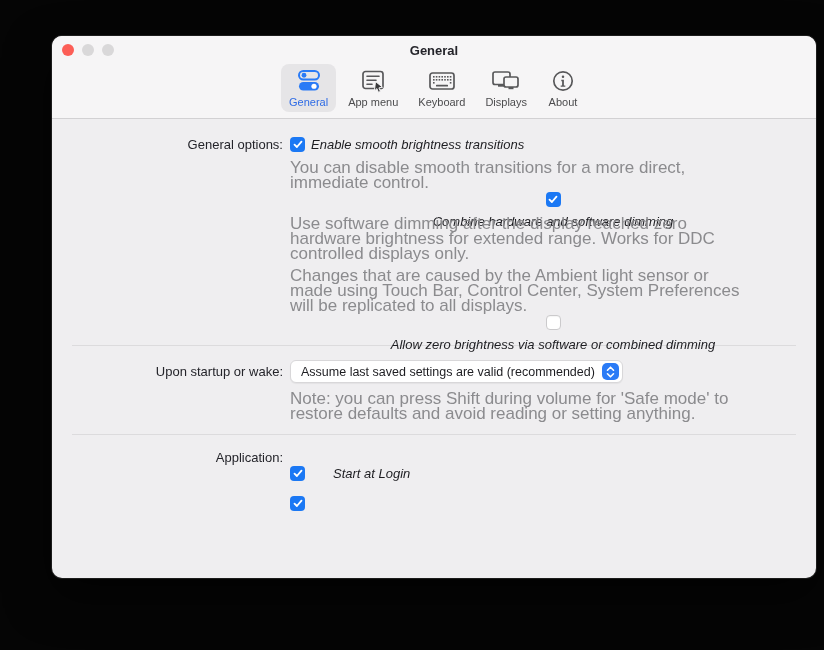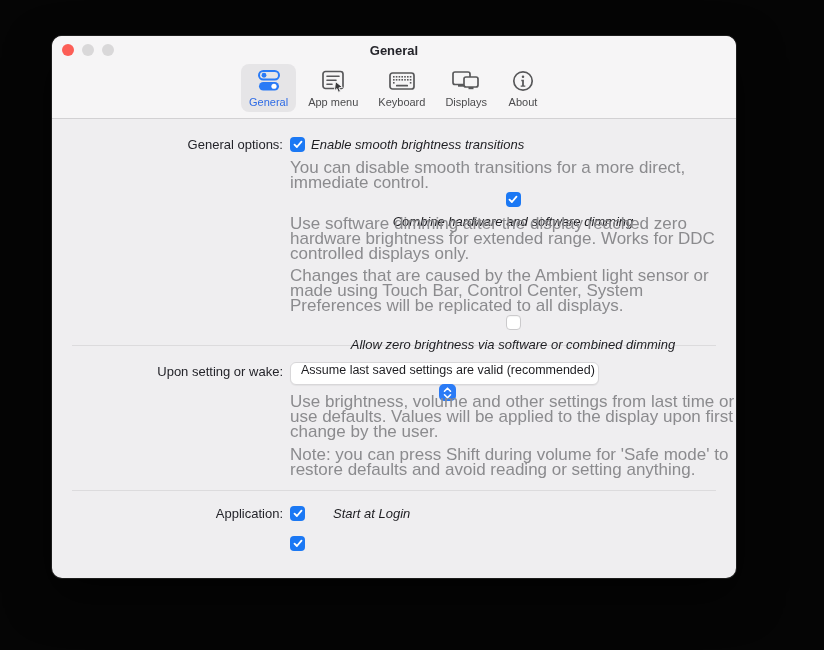--- a/index.html
+++ b/index.html
@@ -6,21 +6,21 @@
   html, body { width: 824px; height: 650px; }
   body {
     background: #050505;
     font-family: "Liberation Sans", sans-serif;
     position: relative;
     overflow: hidden;
   }
   .window {
     position: absolute;
     left: 52px; top: 36px;
-    width: 684px; height: 542px;
+    width: 764px; height: 542px;
     border-radius: 10px;
     background: #efeef0;
     box-shadow: 0 0 0 1px rgba(255,255,255,0.10), 0 18px 45px rgba(0,0,0,0.60);
     overflow: hidden;
   }
   
   .header {
     background: #f6f5f6;
     border-bottom: 1px solid #d2d1d3;
     height: 83px;
@@ -113,33 +113,32 @@
   .dropdown {
     display: inline-flex;
     align-items: center;
     gap: 7px;
     background: #ffffff;
     border: 1px solid #d8d7d9;
     border-radius: 6px;
     height: 23px;
     padding: 0 3px 0 10px;
     box-shadow: 0 1px 1px rgba(0,0,0,0.05);
-    flex-direction: column;
   }
   .dropdown-value { font-size: 12.5px; color: #1d1d21; white-space: nowrap; }
   .stepper {
     width: 17px; height: 17px;
     border-radius: 5px;
     background: #2a7bf6;
     display: flex; align-items: center; justify-content: center;
     flex: none;
   }
   
   .app-check-row { margin-top: 13px; }
-  .app-check-row:first-child { margin-top: 0; gap: 28px; }
+  .app-check-row:first-child { margin-top: 16px; gap: 28px; }
   svg { display: block; }
 </style>
 </head>
 <body>
 
 <div class="window">
 
   <div class="header">
     <div class="titlebar">
       <div class="traffic-lights">
@@ -266,34 +265,33 @@
           </div>
 
         </div>
       </div>
     </div>
 
     <div class="divider"></div>
 
     <div class="section mt">
       <div class="form-row">
-        <div class="label-col" style="line-height:23px;">Upon setting or wake:</div>
+        <div class="label-col" style="line-height:23px;">Upon startup or wake:</div>
         <div class="control-col">
 
           <div class="dropdown">
             <span class="dropdown-value">Assume last saved settings are valid (recommended)</span>
             <span class="stepper">
               <svg width="9" height="12" viewBox="0 0 9 12">
                 <polyline points="1.5,4.2 4.5,1.2 7.5,4.2" fill="none" stroke="#ffffff" stroke-width="1.6" stroke-linecap="round" stroke-linejoin="round"></polyline>
                 <polyline points="1.5,7.8 4.5,10.8 7.5,7.8" fill="none" stroke="#ffffff" stroke-width="1.6" stroke-linecap="round" stroke-linejoin="round"></polyline>
               </svg>
             </span>
           </div>
 
-          <div class="help" style="margin-top:9px;">Use brightness, volume and other settings from last time or use defaults. Values will be applied to the display upon first change by the user.</div>
           <div class="help" style="margin-top:8px;">Note: you can press Shift during volume for 'Safe mode' to restore defaults and avoid reading or setting anything.</div>
 
         </div>
       </div>
     </div>
 
     <div class="divider"></div>
 
     <div class="section mt">
       <div class="form-row">

